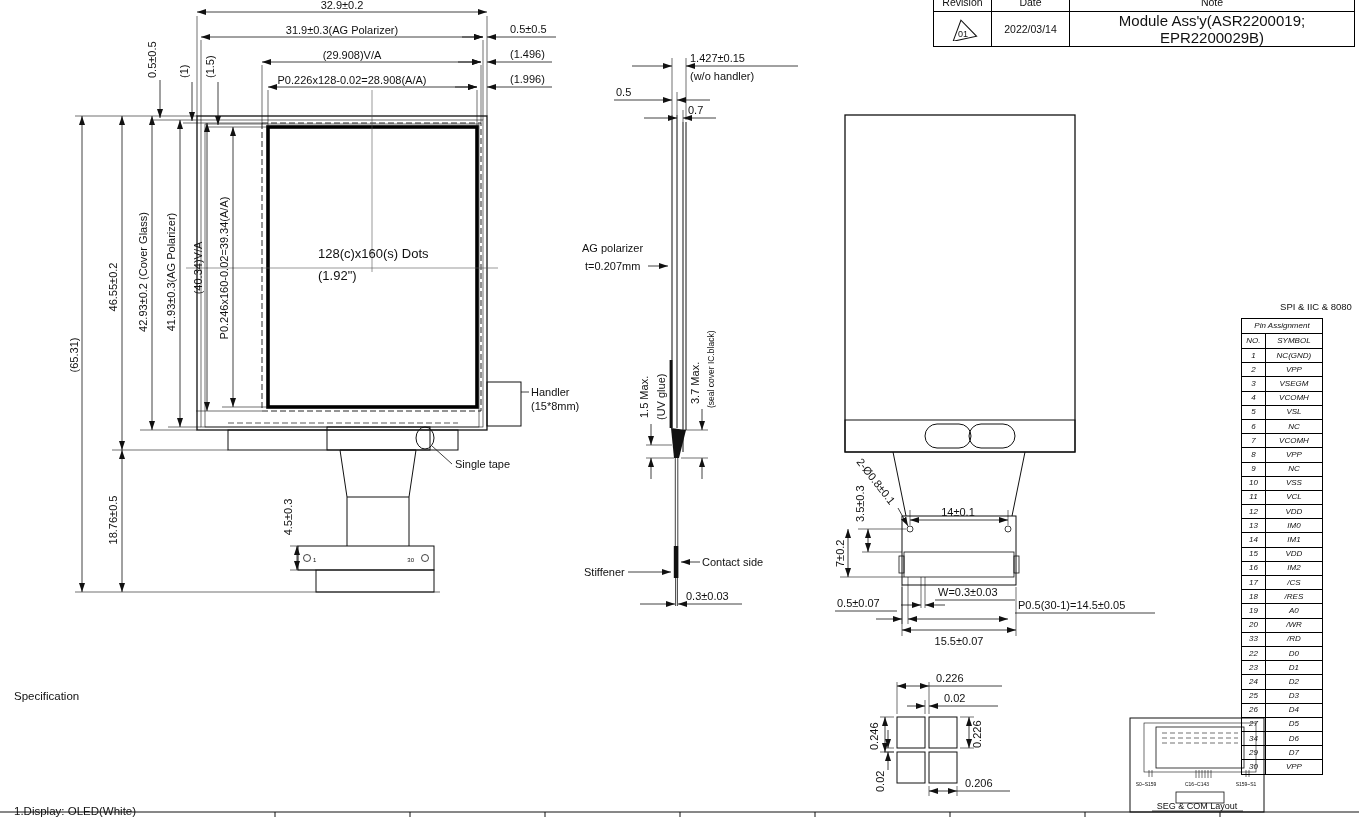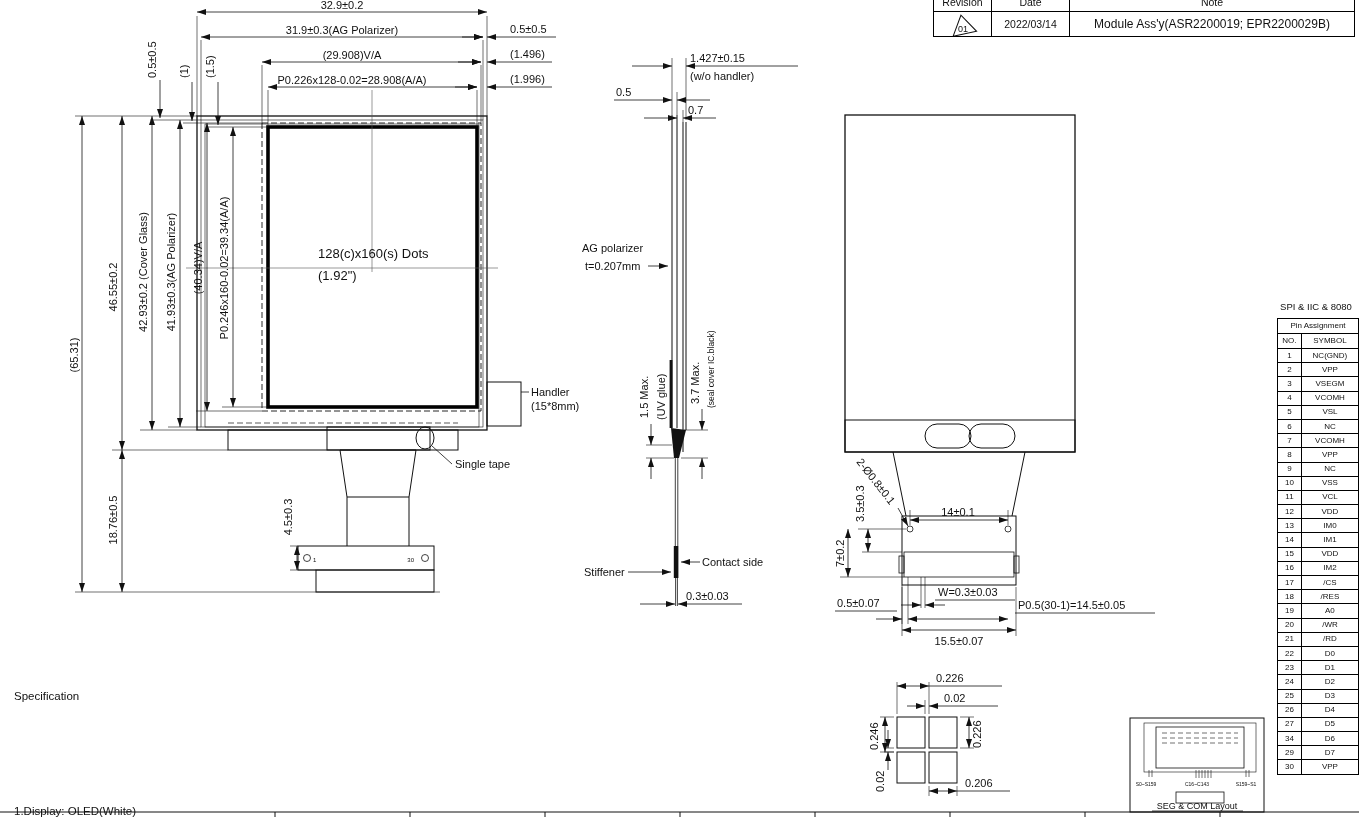--- a/index.html
+++ b/index.html
@@ -19,21 +19,21 @@
   .ln2{stroke:#111;stroke-width:1.3;fill:none;}
   .thin{stroke:#111;stroke-width:0.6;fill:none;}
   .dim{stroke:#111;stroke-width:0.8;fill:none;}
   .dash{stroke:#111;stroke-width:0.9;fill:none;stroke-dasharray:6 3;}
   .cl{stroke:#555;stroke-width:0.6;fill:none;}
   .aa{stroke:#000;stroke-width:3.6;fill:none;}
   
   .abs{position:absolute;}
   table{border-collapse:collapse;}
   .rev-table td{border:1px solid #000;font-size:10.5px;text-align:center;vertical-align:middle;padding:0;}
-  .rev-table .note-cell{font-size:12px;}
+  .rev-table .note-cell{font-size:15px;}
   .pin-title{font-size:9.5px;text-align:center;}
   .pin-table td{border:1px solid #000;font-size:8px;text-align:center;padding:0;height:13.2px;line-height:1;}
   .pin-table .hdr td{font-size:8px;height:14px;}
   .spec{font-size:11.5px;line-height:16.4px;white-space:pre;}
 </style>
 </head>
 <body>
 
 <div id="sheet">
 
@@ -345,21 +345,21 @@
         <text x="17" y="19" text-anchor="middle" style="font-size:9px;">01</text>
       </svg>
     </td>
     <td>2022/03/14</td>
     <td class="note-cell">Module Ass'y(ASR2200019; EPR2200029B)</td>
   </tr>
 </tbody>
     </table>
 
 <div class="pin-title abs" style="left:1272px;top:301px;width:88px;">SPI &amp; IIC &amp; 8080</div>
-<table class="pin-table abs" style="left:1277px;top:318px;">
+<table class="pin-table abs" style="left:1241px;top:318px;font-style:italic;">
   <thead>
     <tr class="hdr">
       <td colspan="2" style="width:80px;">Pin Assignment</td>
     </tr>
     <tr class="hdr">
       <td style="width:22px;text-align:center;">NO.</td>
       <td style="width:54px;">SYMBOL</td>
     </tr>
   </thead>
   <tbody>
@@ -458,21 +458,21 @@
         <td>19</td>
         <td>A0</td>
       </tr>
 
       <tr>
         <td>20</td>
         <td>/WR</td>
       </tr>
 
       <tr>
-        <td>21</td>
+        <td>33</td>
         <td>/RD</td>
       </tr>
 
       <tr>
         <td>22</td>
         <td>D0</td>
       </tr>
 
       <tr>
         <td>23</td>

